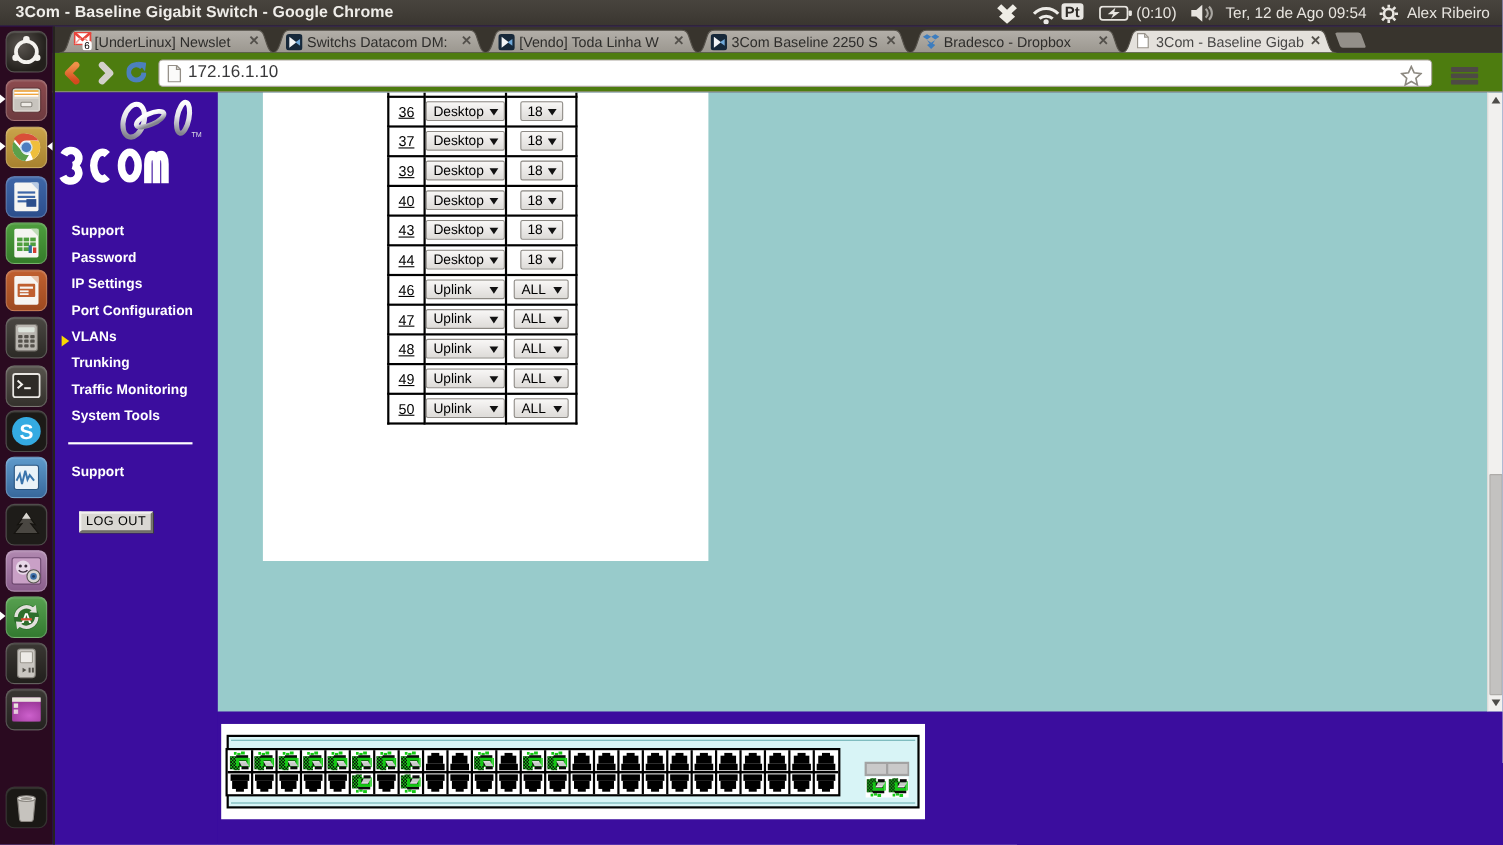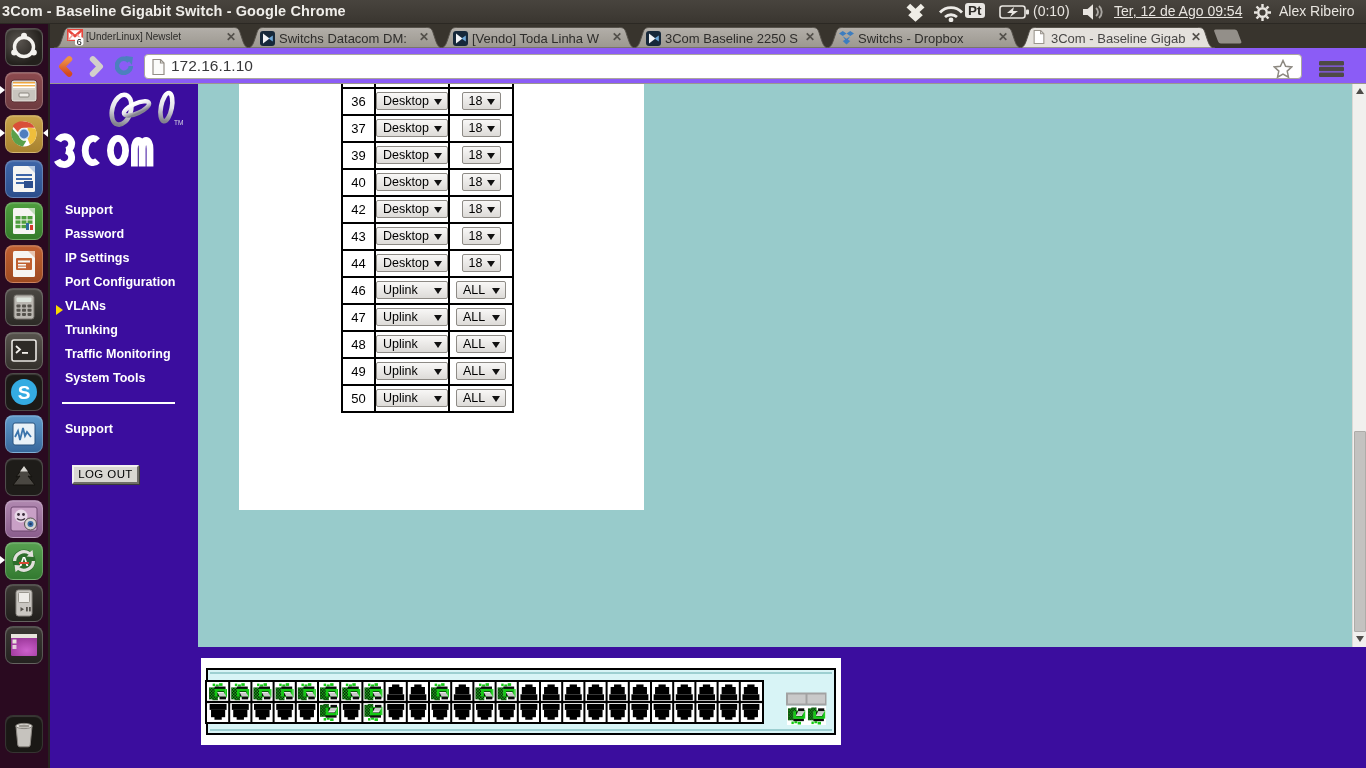--- a/index.html
+++ b/index.html
@@ -1,42 +1,42 @@
 <!DOCTYPE html>
 <html><head><meta charset="utf-8"><title>3Com - Baseline Gigabit Switch - Google Chrome</title>
 <style>
 * { margin:0; padding:0; box-sizing:border-box; }
 html,body { width:1366px; height:768px; overflow:hidden; font-family:"Liberation Sans", sans-serif; }
 .abs { position:absolute; }
 #stage { position:relative; width:1366px; height:768px; background:#3B0D9E; }
 
 #menubar { left:0; top:0; width:1366px; height:24px;
   background:linear-gradient(#48443E,#3A3630); border-bottom:1px solid #2B2823; }
-#menubar .title { position:absolute; left:2px; top:3px; font-size:14.5px; font-weight:bold; color:#EFEDE9; letter-spacing:0.1px;}
+#menubar .title { position:absolute; left:14px; top:3px; font-size:14.5px; font-weight:bold; color:#EFEDE9; letter-spacing:0.1px;}
 
 #launcher { left:0; top:24px; width:48px; height:744px; background:#2A0A20; }
 .tile { position:absolute; left:5px; width:38px; height:38px; border-radius:8px;
   border:1px solid rgba(255,255,255,0.22); box-shadow:inset 0 1px 1px rgba(255,255,255,0.15); }
 .arrL { position:absolute; left:0; width:0; height:0; border-top:4px solid transparent; border-bottom:4px solid transparent; border-left:5px solid #fff; }
 .arrR { position:absolute; left:43px; width:0; height:0; border-top:4px solid transparent; border-bottom:4px solid transparent; border-right:5px solid #fff; }
 
 #tabstrip { left:48px; top:24px; width:1318px; height:24px; background:#38342D; }
 
-#toolbar { left:48px; top:48px; width:1318px; height:36px; background:#8b5cf6; border-bottom:1px solid #9B968F; }
+#toolbar { left:48px; top:48px; width:1318px; height:36px; background:#4d7c0f; border-bottom:1px solid #9B968F; }
 #addrbar { position:absolute; left:95.5px; top:5.5px; width:1158px; height:25.5px; background:#fff; border:1px solid #ABA69E; border-radius:4px; }
 #addrbar .url { position:absolute; left:26.5px; top:2.5px; font-size:15.5px; color:#38383A; }
 
 #navframe { left:48px; top:84px; width:150px; height:684px; background:#3B0D9E; }
 #mainframe { left:198px; top:84px; width:1168px; height:563px; background:#98CBCB; overflow:hidden; }
 #panel { position:absolute; left:41px; top:0px; width:405px; height:426px; background:#fff; overflow:hidden; }
 #bottomframe { left:198px; top:647px; width:1168px; height:121px; background:#3B0D9E; }
 
 .nav { position:absolute; left:17px; font-size:12.5px; font-weight:bold; color:#fff; white-space:nowrap; }
 
-table.pt { border-collapse:collapse; position:absolute; left:102px; top:-24.5px; }
+table.pt { border-collapse:collapse; position:absolute; left:113px; top:-24.5px;text-decoration:underline; }
 table.pt td { border:2px solid #000; height:27px; padding:0; text-align:center; vertical-align:middle; font-size:13px; color:#000; background:#fff;}
 td.c1 { width:33px; }
 td.c2 { width:60px; }
 td.c3 { width:64px; }
 .sel { position:relative; display:inline-block; height:18px; border:1px solid #8E8B86; border-radius:2px;
   background:linear-gradient(#F8F7F6,#DDDBD8); font-size:12.5px; color:#000; text-align:left; vertical-align:middle;}
 .sel .t { position:absolute; left:6px; top:1px; }
 .sel .a { position:absolute; right:5px; top:6px; width:0; height:0; border-left:4px solid transparent; border-right:4px solid transparent; border-top:6px solid #111; }
 
 #sbar { position:absolute; left:1154px; top:0; width:14px; height:563px; background:#F1F0EE; border-left:1px solid #DBD9D6;}
@@ -64,21 +64,21 @@
 <svg class="abs" style="left:999px;top:5px" width="31" height="14" viewBox="0 0 31 14">
         <rect x="1" y="1" width="25" height="12" rx="2.5" fill="none" stroke="#E8E5E0" stroke-width="1.6"></rect>
         <rect x="27" y="4.5" width="3" height="5" rx="1" fill="#E8E5E0"></rect>
         <path d="M15,2 L8,8 L13,8 L11,12 L19,6 L14,6 Z" fill="#E8E5E0"></path>
       </svg>
 <div class="abs" style="left:1033px;top:3px;color:#E8E5E0;font-size:14px;">(0:10)</div>
 <svg class="abs" style="left:1082px;top:4px" width="23" height="16" viewBox="0 0 23 16">
         <path d="M1,5 h4.5 l5.5,-4.7 v15.4 l-5.5,-4.7 h-4.5 z" fill="#E8E5E0"></path>
         <path d="M14,4 a5,5 0 0 1 0,8 M17,2 a8,8 0 0 1 0,12" stroke="#A9A6A1" stroke-width="1.9" fill="none"></path>
       </svg>
-<div class="abs" style="left:1114px;top:3px;color:#E8E5E0;font-size:14px;text-decoration:underline;">Ter, 12 de Ago 09:54</div>
+<div class="abs" style="left:1114px;top:3px;color:#E8E5E0;font-size:14px;">Ter, 12 de Ago 09:54</div>
 <svg class="abs" style="left:1254px;top:3.5px" width="17" height="17" viewBox="0 0 17 17">
         <circle cx="8.5" cy="8.5" r="4.3" fill="none" stroke="#E8E5E0" stroke-width="2.4"></circle>
         <g stroke="#E8E5E0" stroke-width="2.4">
           <path d="M8.5,0 v3 M8.5,14 v3 M0,8.5 h3 M14,8.5 h3 M2.5,2.5 l2.2,2.2 M12.3,12.3 l2.2,2.2 M14.5,2.5 l-2.2,2.2 M4.7,12.3 l-2.2,2.2"></path>
         </g>
       </svg>
 <div class="abs" style="left:1279px;top:3px;color:#E8E5E0;font-size:14px;">Alex Ribeiro</div>
 </div>
 <div id="launcher" class="abs">
 <div class="tile" style="top:4px;background:radial-gradient(circle at 35% 35%, #5A5550, #23201C 70%);">
@@ -262,21 +262,21 @@
         <path d="M1167.5,5.5 L1186.7,5.5 Q1188.7,5.5 1189.4,7.2 L1193.3,17.6 Q1194,19.5 1192,19.5 L1172.8,19.5 Q1170.8,19.5 1170.1,17.6 L1166.2,7.2 Q1165.5,5.5 1167.5,5.5 Z" fill="#938F89"></path>
       </svg>
 <svg class="abs" style="left:19px;top:5px" width="17" height="17" viewBox="0 0 17 17">
         <rect x="0" y="0" width="16" height="12" fill="#E8453C"></rect>
         <path d="M1.6,1.2 h12.8 v9.6 h-12.8 z" fill="#fff"></path>
         <path d="M0.6,0.6 L8,7.2 L15.4,0.6" stroke="#E8453C" stroke-width="2.4" fill="none"></path>
         <path d="M1.2,11 L6.2,5.6 M14.8,11 L9.8,5.6" stroke="#EFA099" stroke-width="1.4"></path>
         <rect x="8" y="8.2" width="8.4" height="8.4" rx="2" fill="#fff"></rect>
         <text x="12.2" y="15.6" font-size="9" fill="#000" text-anchor="middle" font-family="Liberation Sans">6</text>
       </svg>
-<div class="abs" style="left:38px;top:6.5px;width:135px;overflow:hidden;font-size:10px;color:#2E2D2B;white-space:nowrap;">[UnderLinux] Newslet</div>
+<div class="abs" style="left:38px;top:6.5px;width:135px;overflow:hidden;font-size:13px;color:#2E2D2B;white-space:nowrap;">[UnderLinux] Newslet</div>
 <div class="abs" style="left:178px;top:6px;font-size:12px;color:#53504B;font-weight:bold;">✕</div>
 <svg class="abs" style="left:212px;top:7px" width="15" height="15" viewBox="0 0 15 15">
         <rect x="0" y="0" width="15" height="15" rx="3" fill="#16283A"></rect>
         <path d="M3,2.5 L9.5,7.5 L3,12.5 Z" fill="#F2F4F6"></path>
         <path d="M12.8,4.5 L8.5,7.5 L12.8,10.5 Z" fill="#6FA8D8"></path>
       </svg>
 <div class="abs" style="left:231px;top:6.5px;width:135px;overflow:hidden;font-size:13px;color:#2E2D2B;white-space:nowrap;">Switchs Datacom DM:</div>
 <div class="abs" style="left:371px;top:6px;font-size:12px;color:#53504B;font-weight:bold;">✕</div>
 <svg class="abs" style="left:405px;top:7px" width="15" height="15" viewBox="0 0 15 15">
         <rect x="0" y="0" width="15" height="15" rx="3" fill="#16283A"></rect>
@@ -288,21 +288,21 @@
 <svg class="abs" style="left:598px;top:7px" width="15" height="15" viewBox="0 0 15 15">
         <rect x="0" y="0" width="15" height="15" rx="3" fill="#16283A"></rect>
         <path d="M3,2.5 L9.5,7.5 L3,12.5 Z" fill="#F2F4F6"></path>
         <path d="M12.8,4.5 L8.5,7.5 L12.8,10.5 Z" fill="#6FA8D8"></path>
       </svg>
 <div class="abs" style="left:617px;top:6.5px;width:135px;overflow:hidden;font-size:13px;color:#2E2D2B;white-space:nowrap;">3Com Baseline 2250 S</div>
 <div class="abs" style="left:757px;top:6px;font-size:12px;color:#53504B;font-weight:bold;">✕</div>
 <svg class="abs" style="left:791px;top:7px" width="15" height="14" viewBox="0 0 14 13">
         <path fill="#3D7DBF" d="M3.5,0 L7,2.3 L3.5,4.6 L0,2.3 Z M10.5,0 L14,2.3 L10.5,4.6 L7,2.3 Z M3.5,4.9 L7,7.2 L10.5,4.9 L7,10 Z M3.5,9.3 L7,7.4 L10.5,9.3 L7,12.6 Z"></path>
       </svg>
-<div class="abs" style="left:810px;top:6.5px;width:135px;overflow:hidden;font-size:13px;color:#2E2D2B;white-space:nowrap;">Switchs - Dropbox</div>
+<div class="abs" style="left:810px;top:6.5px;width:135px;overflow:hidden;font-size:13px;color:#2E2D2B;white-space:nowrap;">Bradesco - Dropbox</div>
 <div class="abs" style="left:950px;top:6px;font-size:12px;color:#53504B;font-weight:bold;">✕</div>
 <svg class="abs" style="left:985px;top:6px" width="12" height="14" viewBox="0 0 11 13">
         <path d="M1,0.5 h6 l3,3 v9 h-9 z" fill="#fff" stroke="#9A958D"></path>
         <path d="M7,0.5 v3 h3" fill="none" stroke="#9A958D"></path>
       </svg>
 <div class="abs" style="left:1003px;top:6.5px;width:135px;overflow:hidden;font-size:13px;color:#474645;white-space:nowrap;">3Com - Baseline Gigab</div>
 <div class="abs" style="left:1143px;top:6px;font-size:12px;color:#53504B;font-weight:bold;">✕</div>
 </div>
 <div id="toolbar" class="abs">
 <svg class="abs" style="left:9px;top:8px" width="16" height="21" viewBox="0 0 16 21">
@@ -396,25 +396,20 @@
               <td class="c2"><div class="sel" style="width:72px"><span class="t">Desktop</span><span class="a"></span></div></td>
               <td class="c3"><div class="sel" style="width:39px"><span class="t">18</span><span class="a"></span></div></td>
             </tr>
 <tr>
               <td class="c1">39</td>
               <td class="c2"><div class="sel" style="width:72px"><span class="t">Desktop</span><span class="a"></span></div></td>
               <td class="c3"><div class="sel" style="width:39px"><span class="t">18</span><span class="a"></span></div></td>
             </tr>
 <tr>
               <td class="c1">40</td>
-              <td class="c2"><div class="sel" style="width:72px"><span class="t">Desktop</span><span class="a"></span></div></td>
-              <td class="c3"><div class="sel" style="width:39px"><span class="t">18</span><span class="a"></span></div></td>
-            </tr>
-<tr>
-              <td class="c1">42</td>
               <td class="c2"><div class="sel" style="width:72px"><span class="t">Desktop</span><span class="a"></span></div></td>
               <td class="c3"><div class="sel" style="width:39px"><span class="t">18</span><span class="a"></span></div></td>
             </tr>
 <tr>
               <td class="c1">43</td>
               <td class="c2"><div class="sel" style="width:72px"><span class="t">Desktop</span><span class="a"></span></div></td>
               <td class="c3"><div class="sel" style="width:39px"><span class="t">18</span><span class="a"></span></div></td>
             </tr>
 <tr>
               <td class="c1">44</td>

